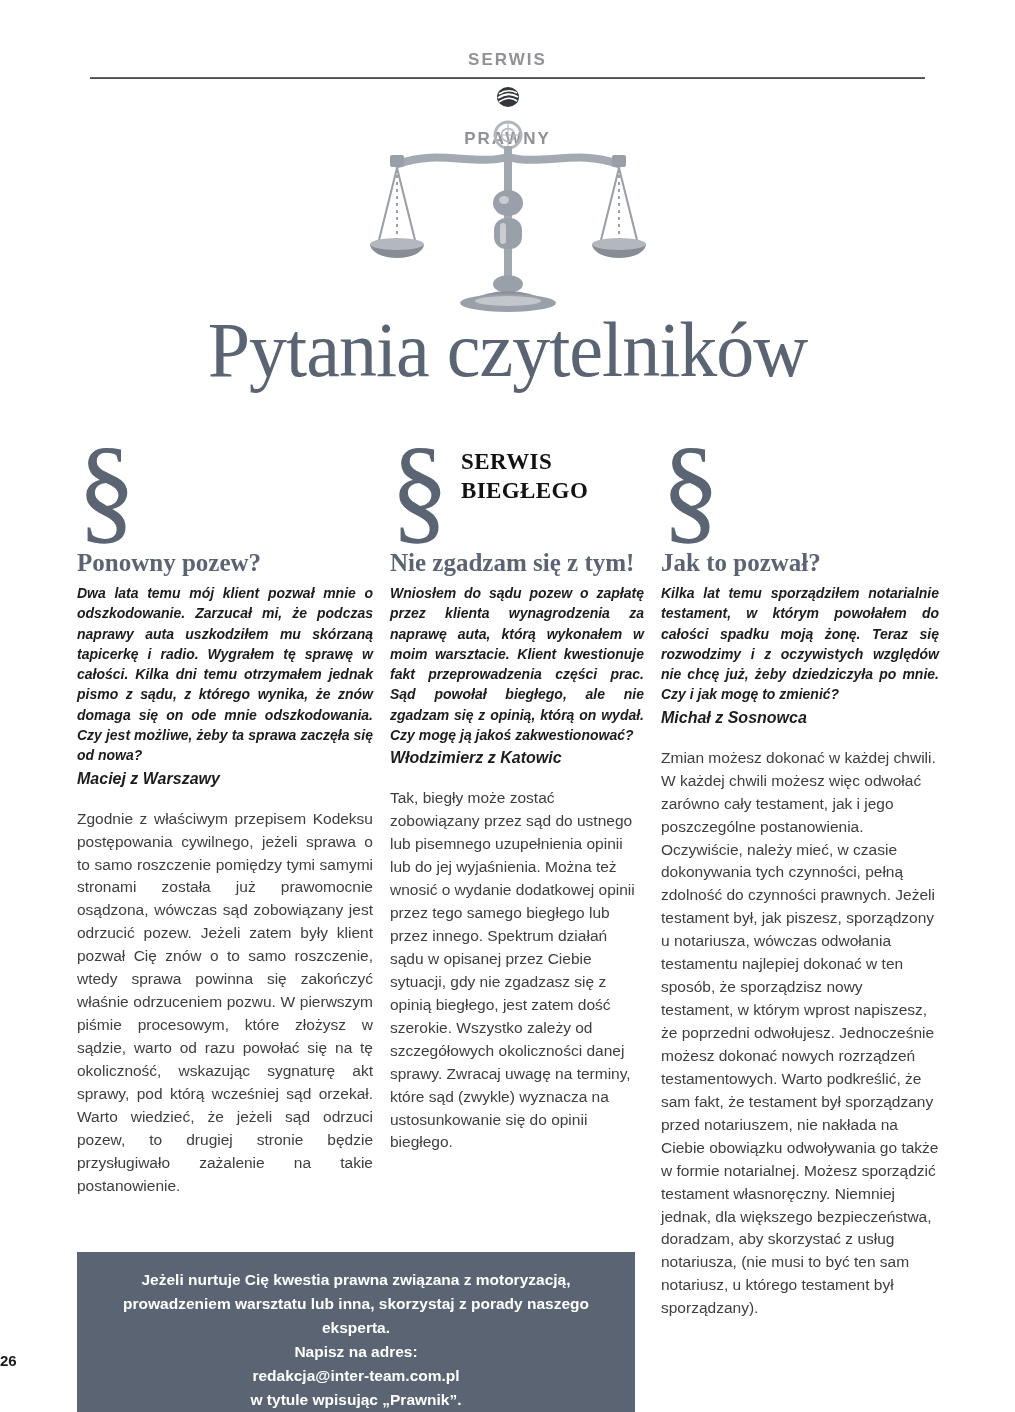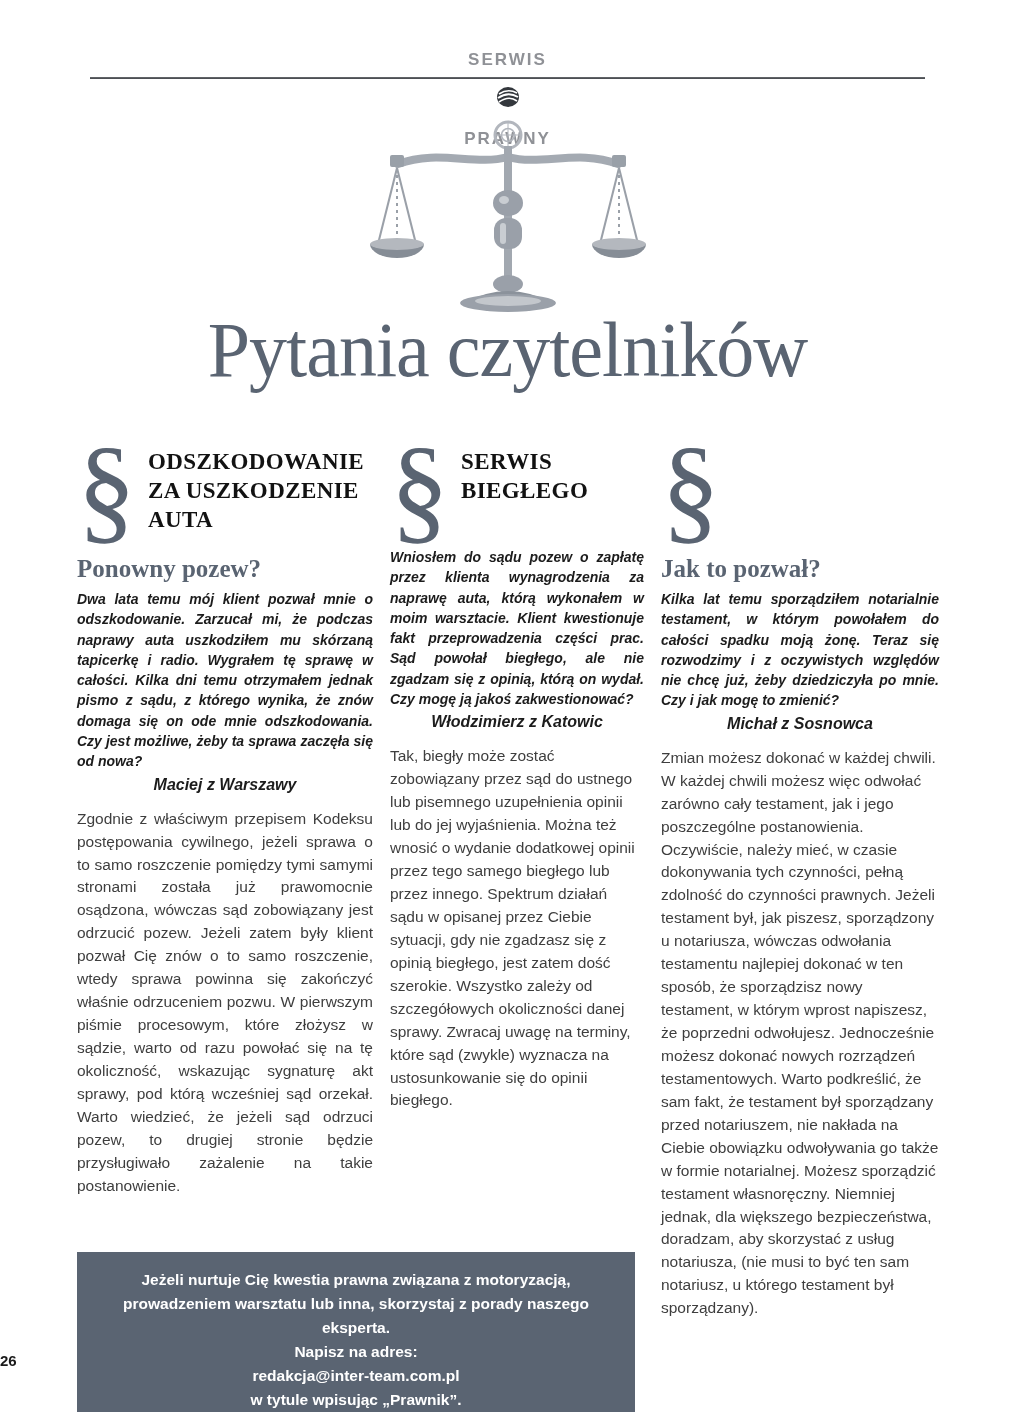--- a/index.html
+++ b/index.html
@@ -40,33 +40,33 @@
     font-family:"Liberation Serif", serif; font-size:118px; line-height:0.8;
     color:var(--accent); flex:0 0 auto;
   }
   .sec-title{
     font-family:"Liberation Serif", serif; font-size:23px; font-weight:700;
     line-height:1.26; letter-spacing:.4px; color:#121212;
     white-space:pre-line; padding-top:5px;
   }
   .sub-head{
     font-family:"Liberation Serif", serif; font-size:25px; font-weight:700;
-    color:var(--accent); margin:8px 0 6px;
+    color:var(--accent); margin:2px 0 6px;
   }
   .question{
     font-size:14px; line-height:1.45; font-weight:700; font-style:italic;
     text-align:justify; color:var(--question-ink);
   }
   .signature{
     font-size:16px; font-weight:700; font-style:italic;
-    text-align:center; margin-top:4px; color:var(--question-ink);
+    text-align:left; margin-top:4px; color:var(--question-ink);
   }
   .answer{
     font-size:15.5px; line-height:1.48; text-align:justify;
-    color:var(--body-ink); margin-top:14px;
+    color:var(--body-ink); margin-top:20px;
   }
   .col:nth-child(2) .answer, .col:nth-child(3) .answer{ text-align:left; }
   
   .contact-box{
     position:absolute; top:1252px; left:77px; width:558px; min-height:116px;
     background:var(--accent); color:#ffffff;
     display:flex; align-items:center; justify-content:flex-end;
     padding:16px 34px; text-align:center;
   }
   .contact-box p{
@@ -132,36 +132,34 @@
     </svg>
   </figure>
 
   <h1 class="page-title">Pytania czytelników</h1>
 
   <main class="columns">
 
     <section class="col">
       <div class="sec-head">
         <span class="sec-mark">§</span>
-        <h2 class="sec-title">ODSZKODOWANIE
-ZA USZKODZENIE
-AUTA</h2>
       </div>
       <h3 class="sub-head">Ponowny pozew?</h3>
       <p class="question">Dwa lata temu mój klient pozwał mnie o odszkodowanie. Zarzucał mi, że podczas naprawy auta uszkodziłem mu skórzaną tapicerkę i radio. Wygrałem tę sprawę w całości. Kilka dni temu otrzymałem jednak pismo z sądu, z którego wynika, że znów domaga się on ode mnie odszkodowania. Czy jest możliwe, żeby ta sprawa zaczęła się od nowa?</p>
       <p class="signature">Maciej z Warszawy</p>
       <p class="answer">Zgodnie z właściwym przepisem Kodeksu postępowania cywilnego, jeżeli sprawa o to samo roszczenie pomiędzy tymi samymi stronami została już prawomocnie osądzona, wówczas sąd zobowiązany jest odrzucić pozew. Jeżeli zatem były klient pozwał Cię znów o to samo roszczenie, wtedy sprawa powinna się zakończyć właśnie odrzuceniem pozwu. W pierwszym piśmie procesowym, które złożysz w sądzie, warto od razu powołać się na tę okoliczność, wskazując sygnaturę akt sprawy, pod którą wcześniej sąd orzekał. Warto wiedzieć, że jeżeli sąd odrzuci pozew, to drugiej stronie będzie przysługiwało zażalenie na takie postanowienie.</p>
     </section>
 
     <section class="col">
       <div class="sec-head">
         <span class="sec-mark">§</span>
         <h2 class="sec-title">SERWIS
 BIEGŁEGO</h2>
       </div>
+      <h3 class="sub-head">Nie zgadzam się z tym!</h3>
       <p class="question">Wniosłem do sądu pozew o zapłatę przez klienta wynagrodzenia za naprawę auta, którą wykonałem w moim warsztacie. Klient kwestionuje fakt przeprowadzenia części prac. Sąd powołał biegłego, ale nie zgadzam się z opinią, którą on wydał. Czy mogę ją jakoś zakwestionować?</p>
       <p class="signature">Włodzimierz z Katowic</p>
       <p class="answer">Tak, biegły może zostać zobowiązany przez sąd do ustnego lub pisemnego uzupełnienia opinii lub do jej wyjaśnienia. Można też wnosić o wydanie dodatkowej opinii przez tego samego biegłego lub przez innego. Spektrum działań sądu w opisanej przez Ciebie sytuacji, gdy nie zgadzasz się z opinią biegłego, jest zatem dość szerokie. Wszystko zależy od szczegółowych okoliczności danej sprawy. Zwracaj uwagę na terminy, które sąd (zwykle) wyznacza na ustosunkowanie się do opinii biegłego.</p>
     </section>
 
     <section class="col">
       <div class="sec-head">
         <span class="sec-mark">§</span>
       </div>
       <h3 class="sub-head">Jak to pozwał?</h3>

